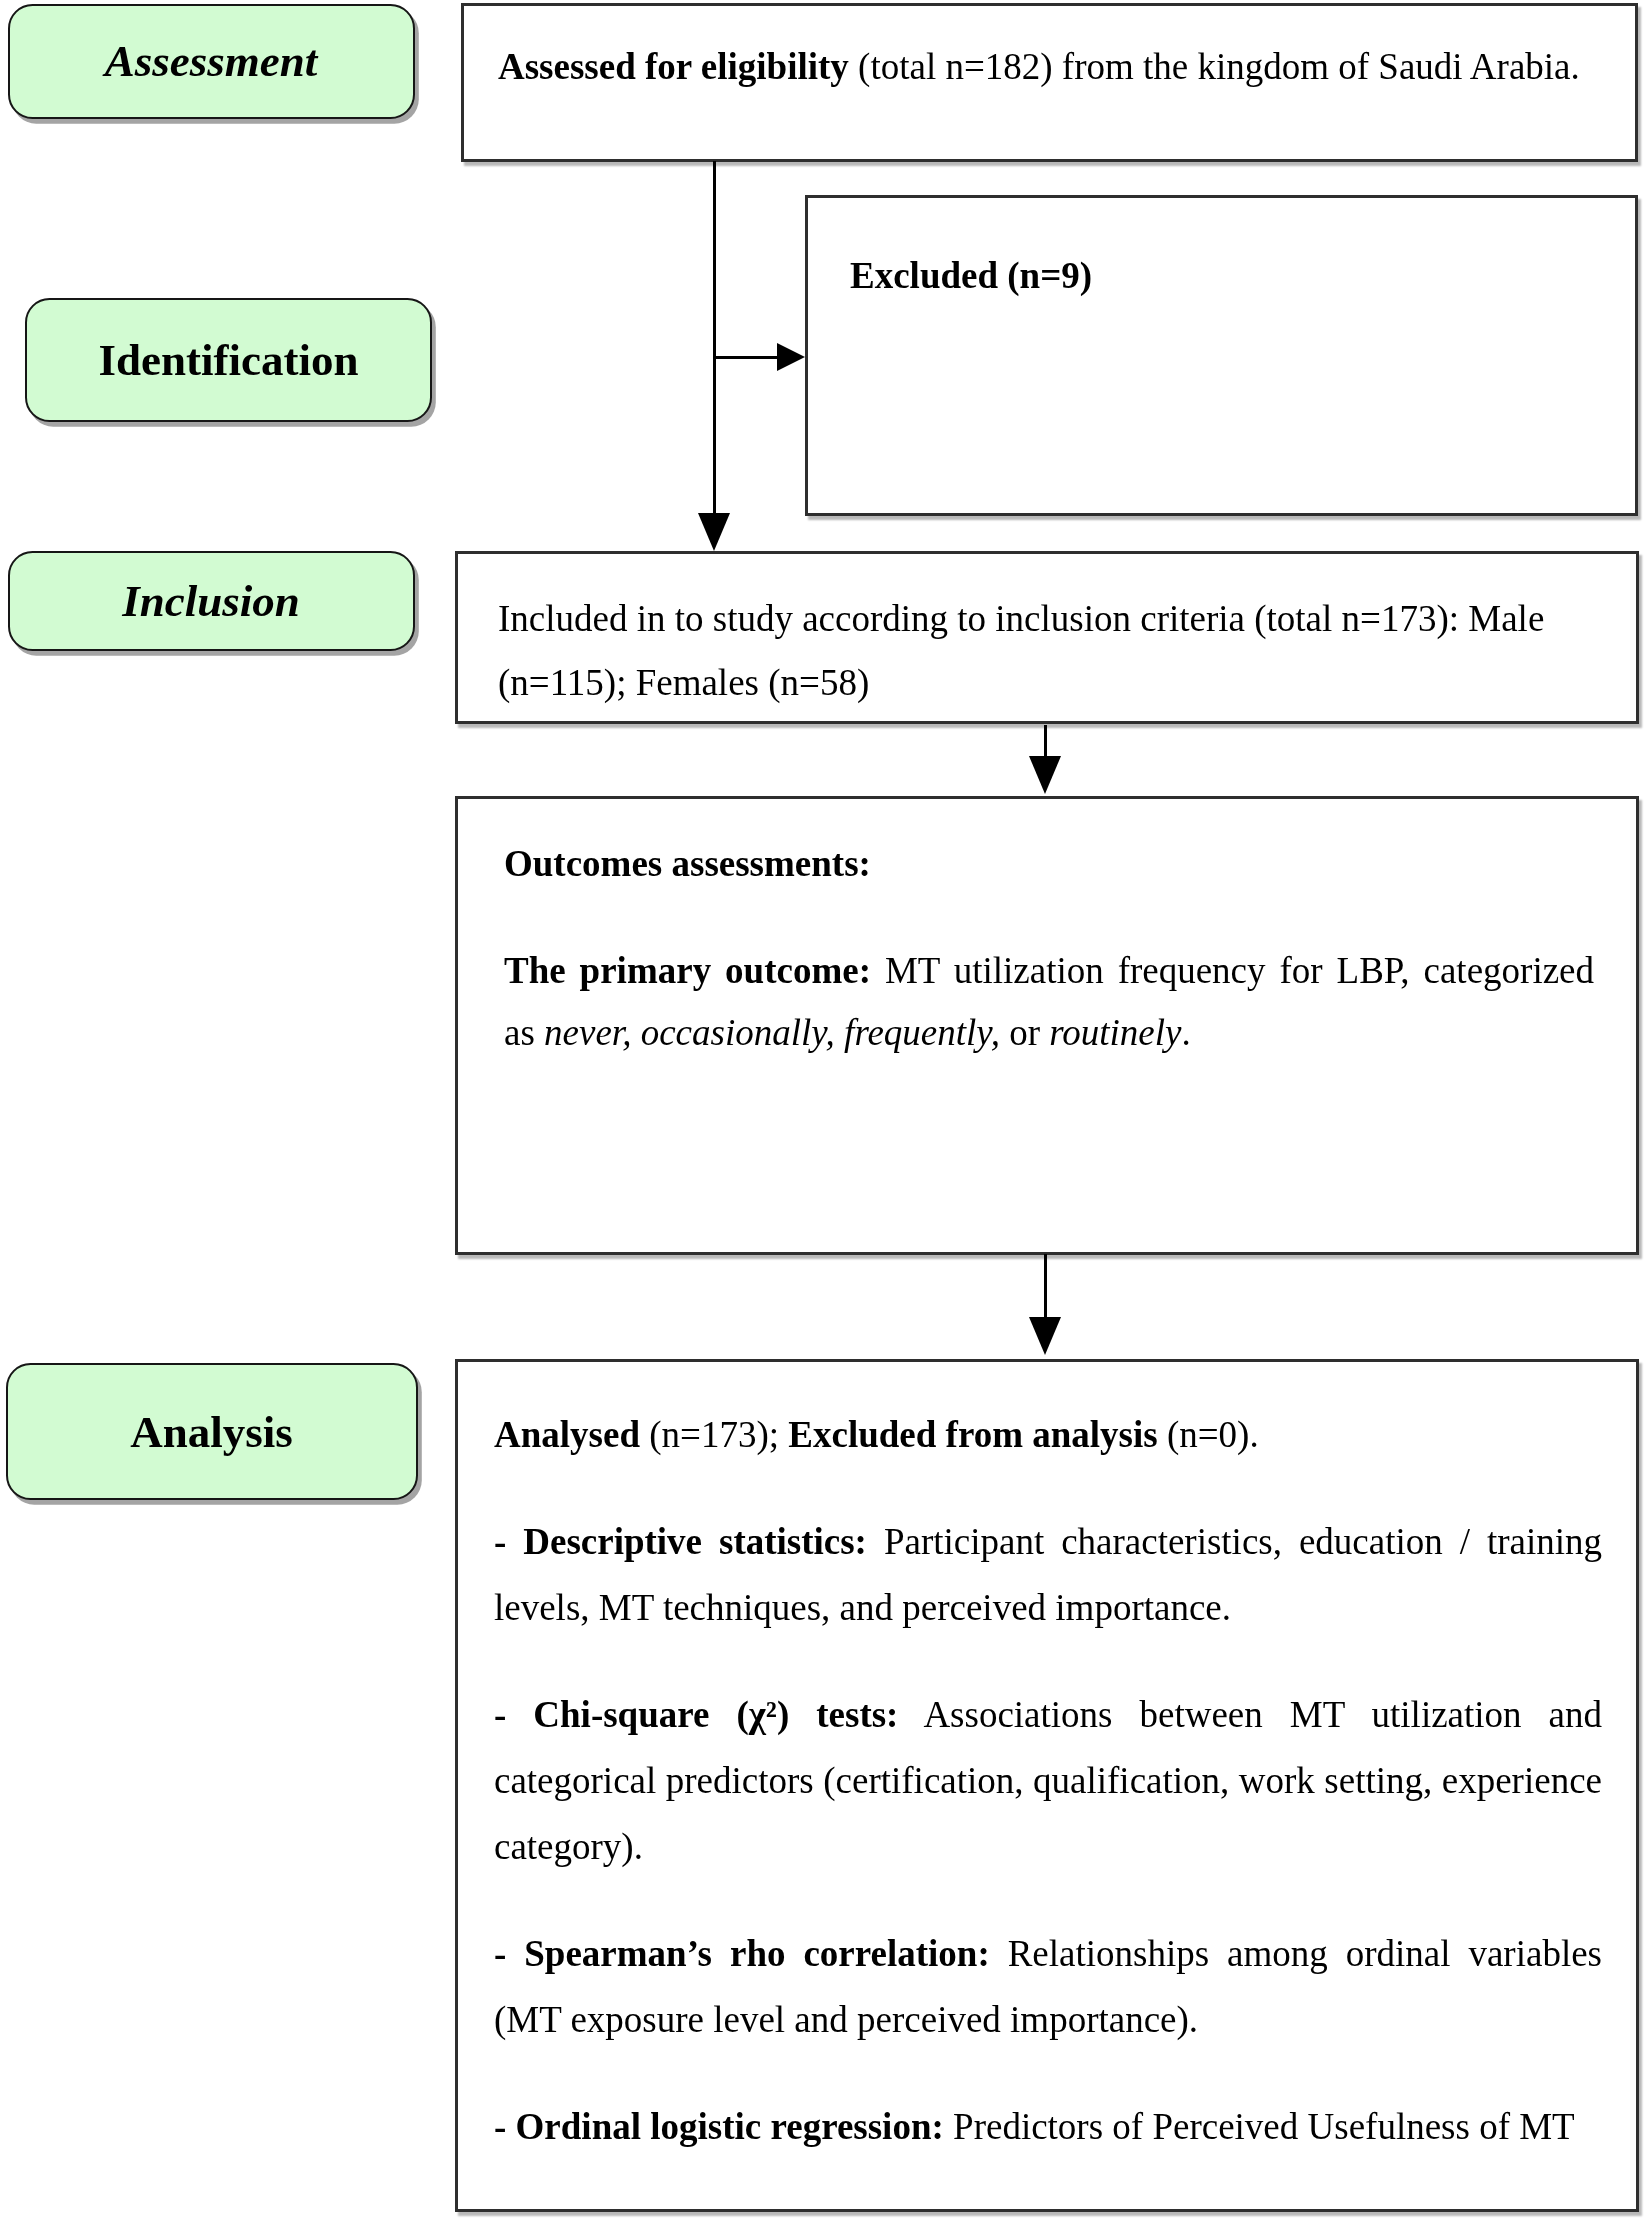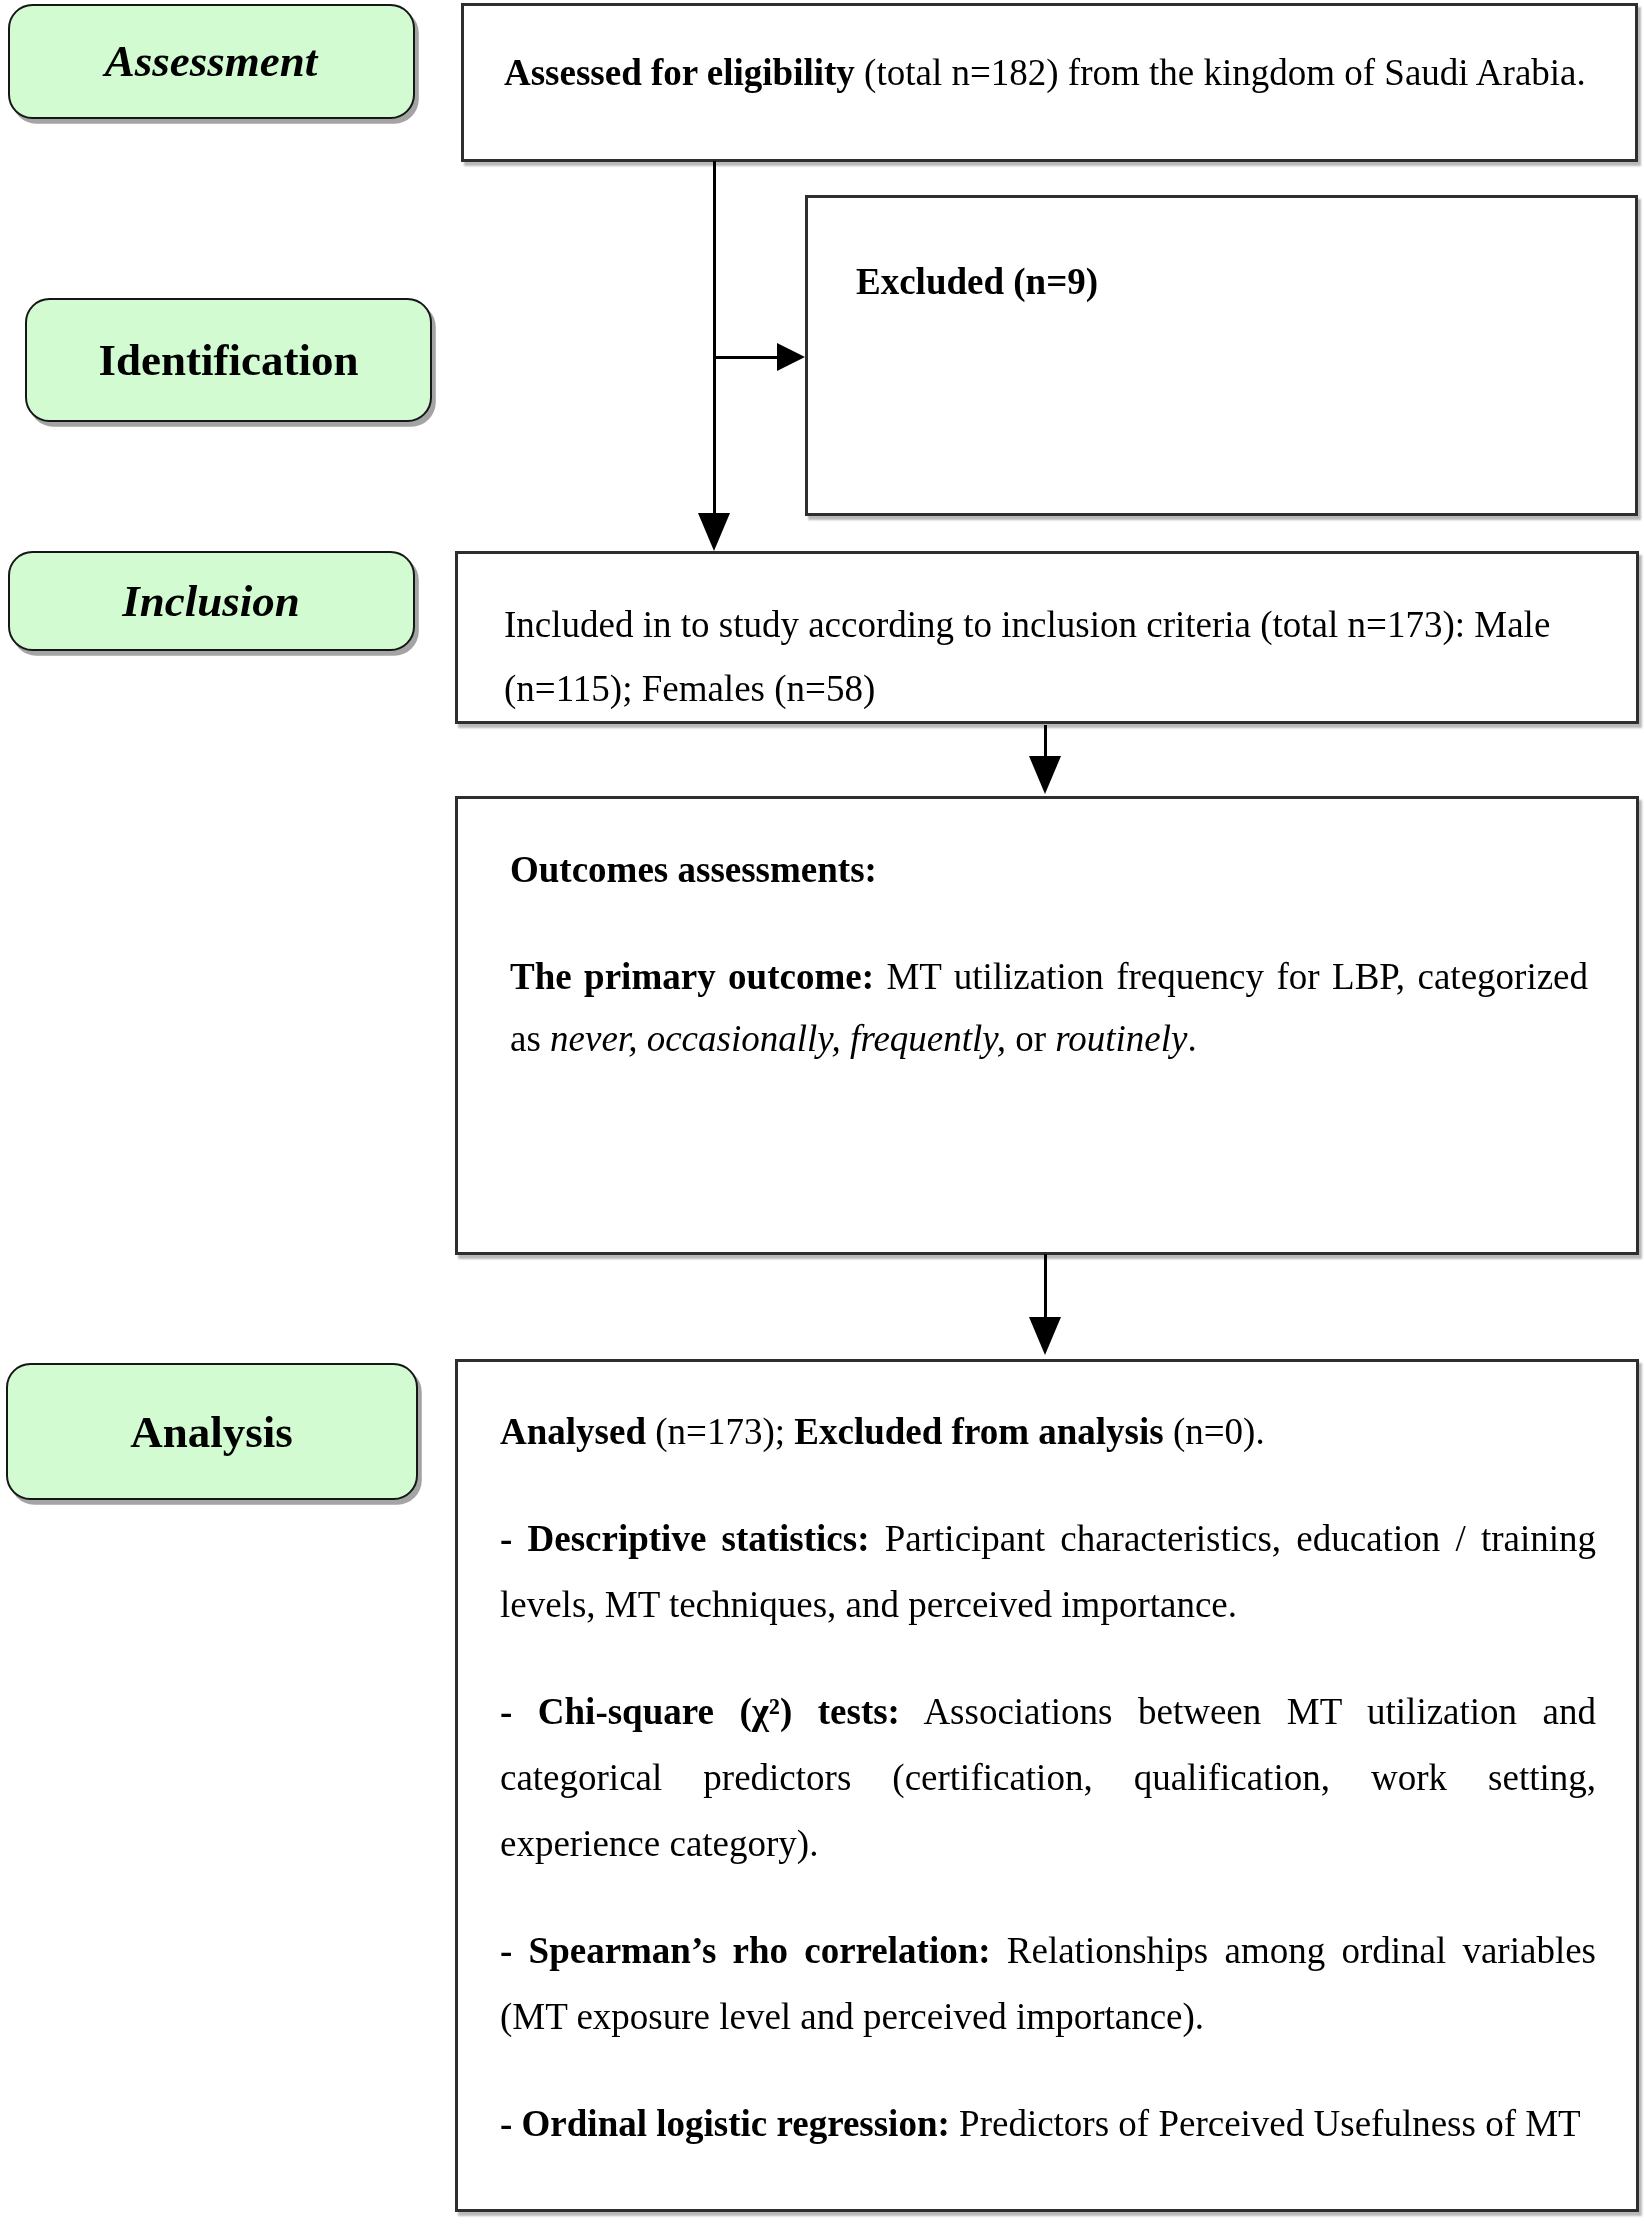--- a/index.html
+++ b/index.html
@@ -34,23 +34,23 @@
     border:3.8px solid #2e2e2e;
     box-shadow:2.8px 3.8px 1.9px rgba(0,0,0,.28);
     box-sizing:border-box;
     font-size:37px;
     line-height:64px;
   }
   .box-eligibility{left:461px;top:2.8px;width:1177px;height:159px;padding:21px 24.5px 0 26px;}
   .box-excluded{left:805px;top:195px;width:833px;height:321px;padding:36px 18px 0 34px;line-height:68px;}
   .box-included{left:455px;top:551px;width:1184px;height:173px;padding:24.5px 28px 0 32px;}
   .box-outcomes{left:455px;top:796px;width:1184px;height:459px;padding:26px 34px 0 38px;line-height:62px;}
-  .box-analysed{left:455px;top:1359px;width:1184px;height:853px;padding:23px 26px 0 28px;line-height:66px;}
+  .box-analysed{left:455px;top:1359px;width:1184px;height:853px;padding:32px 26px 0 28px;line-height:66px;}
 
-  .wbox p{margin:14px;}
+  .wbox p{margin:8px;}
   .jtext{text-align:justify;}
   b,.bold{font-weight:bold;}
   .it{font-style:italic;}
 
   .box-excluded ul{list-style:disc;margin:5.6px 0 0 0;padding:0 0 0 43px;}
   .box-excluded li{padding-left:7.5px;line-height:69px;}
 
   .box-outcomes p.para{margin-top:45px;}
   .box-analysed p.item{margin-top:41px;}
 

